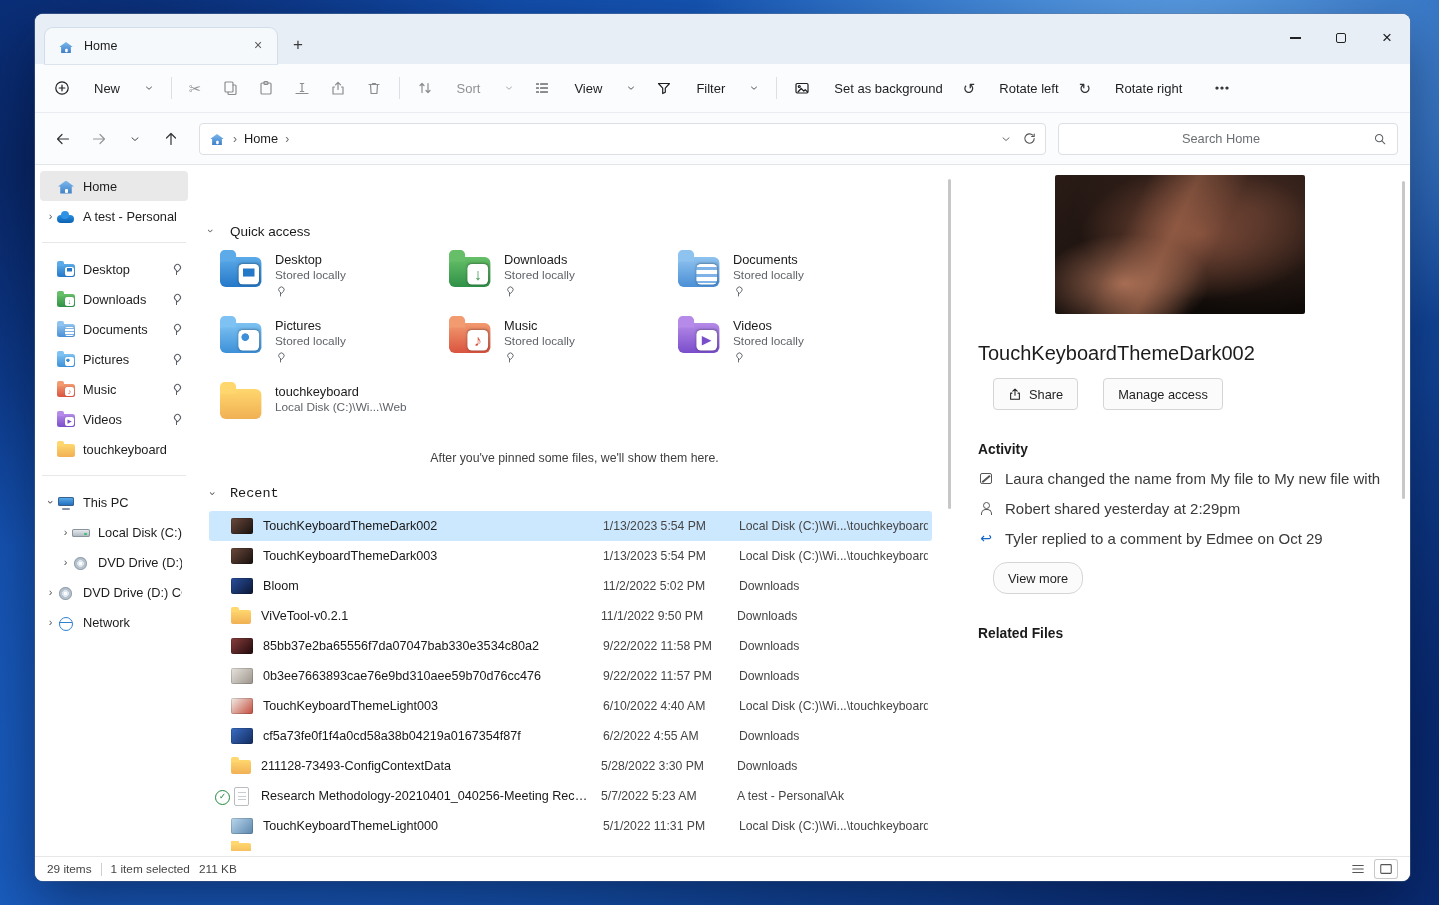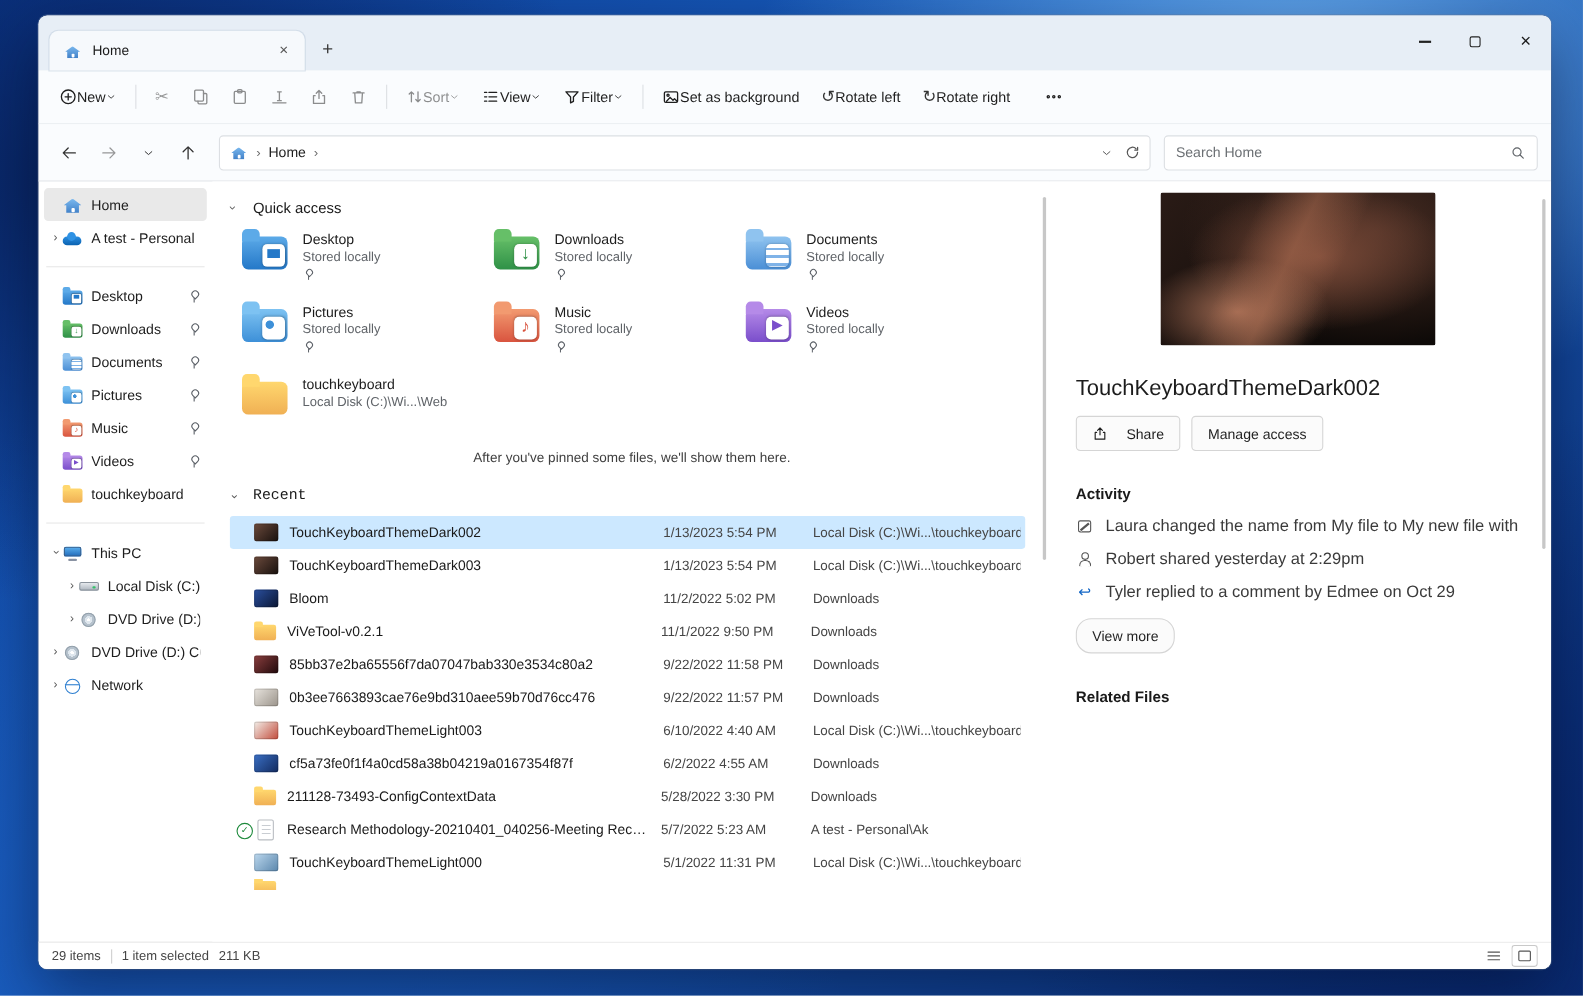--- a/index.html
+++ b/index.html
@@ -33,37 +33,37 @@
   .newtab { width:30px; height:30px; margin:0 0 3px 6px; border-radius:4px; position:relative; }
   .newtab::before { content:"+"; position:absolute; inset:0; text-align:center; line-height:28px; font-size:17px; color:#3a3a3a; }
   .wincontrols { position:absolute; right:0; top:0; height:48px; display:flex; }
   .wc { width:46px; height:100%; display:flex; align-items:center; justify-content:center; }
   .wc-min-glyph { width:11px; height:1.4px; background:#222; display:block; }
   .wc-max-glyph { width:10px; height:10px; border:1.2px solid #222; border-radius:2px; display:block; }
   .wc-close::before { content:"×"; font-size:17px; color:#1a1a1a; }
 
   
   .toolbar { height:49px; flex:none; background:#fafcfe; border-bottom:1px solid #e9edf1; display:flex; align-items:center; padding:0 10px; gap:2px; }
-  .tb-btn { display:flex; align-items:center; gap:0; height:36px; padding:0 9px; border-radius:4px; font-size:13px; color:#1e1e1e; }
+  .tb-btn { display:flex; align-items:center; gap:24px; height:36px; padding:0 9px; border-radius:4px; font-size:13px; color:#1e1e1e; }
   .tb-btn svg { flex:none; }
   .tb-sep { width:1px; height:22px; background:#dcdfe3; margin:0 6px; flex:none; }
   .dim { opacity:.5; }
   .glyph-ico { font-size:15px; color:#333; line-height:1; }
   .tb-more { margin-left:12px; }
 
   
   .addressbar { height:52px; flex:none; background:#fafcfe; border-bottom:1px solid #e4e7ea; display:flex; align-items:center; padding:0 12px; gap:4px; }
   .nav-btn { width:32px; height:32px; border-radius:4px; display:flex; align-items:center; justify-content:center; color:#333; }
   .addressbox { flex:1; height:32px; border:1px solid #dcdfe3; border-radius:4px; background:#fff; display:flex; align-items:center; padding:0 8px; margin:0 8px; gap:7px; }
   .crumb { font-size:12.8px; color:#1d1d1d; }
   .crumb-sep { color:#6a6a6a; font-size:12px; }
   .crumb-sep::before { content:"›"; }
   .addr-right { margin-left:auto; display:flex; align-items:center; gap:10px; color:#555; }
   .searchbox { width:340px; height:32px; border:1px solid #dcdfe3; border-radius:4px; background:#fff; display:flex; align-items:center; padding:0 10px; }
-  .searchbox input { border:none; outline:none; flex:1; font-size:12.8px; color:#1d1d1d; background:transparent; font-family:inherit; }
+  .searchbox input { border:none; outline:none; flex:1; font-size:12.8px; color:#1d1d1d; background:transparent; font-family:inherit;text-align:center; }
   .searchbox input::placeholder { color:#6b6f73; }
 
   
   .bodyrow { flex:1; min-height:0; display:flex; }
 
   
   .sidebar { width:158px; flex:none; padding-top:6px; overflow:hidden; }
   .sd-row { height:30px; margin:0 5px; padding-left:calc(4px + var(--d,0)*15px); padding-right:6px; display:flex; align-items:center; border-radius:4px; position:relative; }
   .sd-row.selected { background:#e9e9e9; }
   .sd-row.gap { margin-top:23px; }
@@ -119,21 +119,21 @@
   .dvd-icon { background:none; }
   .dvd-icon::before { content:""; position:absolute; top:0; left:2px; width:13px; height:13px; border-radius:50%;
     background:radial-gradient(circle, #fff 0 1.5px, #dfe7ee 1.5px 3.5px, #b6c2cd 3.5px 6.5px); box-shadow:0 0 0 1px #93a0ab inset; }
   .network-icon { background:none; }
   .network-icon::before { content:""; position:absolute; top:0; left:2px; width:12px; height:12px; border-radius:50%; border:1.6px solid #2e7fd0; }
   .network-icon::after { content:""; position:absolute; top:5.5px; left:2px; width:13px; height:1.4px; background:#2e7fd0; }
   .mini { transform:scale(.85); transform-origin:center; }
 
   
   .main { flex:1; min-width:0; padding:12px 14px 0 16px; position:relative; overflow:hidden; background:#fff; }
-  .sect-head { display:flex; align-items:center; gap:9px; height:24px; margin-bottom:6px; }
+  .sect-head { display:flex; align-items:center; gap:9px; height:24px; margin-bottom:6px;margin-top:42px; }
   .sect-chev { font-size:11.5px; color:#5a5a5a; width:12px; }
   .sect-chev::before { content:"›"; display:inline-block; transform:rotate(90deg); }
   .sect-title { font-size:13.5px; color:#1a1a1a; }
   .qa-grid { display:grid; grid-template-columns:repeat(3,229px); row-gap:8px; padding-left:10px; margin-bottom:8px; }
   .qa-tile { display:flex; gap:10px; height:58px; padding-top:2px; border-radius:4px; }
   .qa-iconbox { width:46px; height:38px; position:relative; flex:none; }
   .qa-iconbox .fico { position:absolute; left:1px; top:4px; transform:scale(2.3); transform-origin:0 0; }
   .qa-name { font-size:12.8px; color:#1b1b1b; line-height:16px; margin-top:1px; white-space:nowrap; }
   .qa-sub { font-size:11.8px; color:#5f6368; line-height:15px; white-space:nowrap; }
   .qa-text .pin-ico { margin-top:2px; transform:scale(.9); }
@@ -167,21 +167,21 @@
   .preview { width:250px; height:139px; margin:2px auto 0; border-radius:2px;
     background:
       linear-gradient(115deg, rgba(0,0,0,0) 30%, rgba(196,124,92,.4) 46%, rgba(0,0,0,0) 62%),
       radial-gradient(120px 70px at 28% 78%, #a06a52 0%, rgba(160,106,82,0) 70%),
       radial-gradient(170px 95px at 58% 42%, #7a4a38 0%, rgba(122,74,56,0) 70%),
       radial-gradient(220px 130px at 78% 25%, #4a2e24 0%, rgba(74,46,36,0) 80%),
       linear-gradient(135deg, #2a1b16, #0e0a08 72%); }
   .det-title { font-size:20px; color:#1c1c1c; margin-top:28px; font-weight:400; white-space:nowrap; overflow:hidden; }
   .det-shared { font-size:13px; color:#2f2f2f; margin-top:24px; }
   .det-btnrow { display:flex; gap:10px; margin-top:13px; }
-  .det-btn { height:32px; padding:0 14px; border:1px solid #d5d5d5; background:#fbfbfb; border-radius:4px; font-size:12.8px; color:#1f1f1f; display:flex; align-items:center; gap:17px; }
+  .det-btn { height:32px; padding:0 14px; border:1px solid #d5d5d5; background:#fbfbfb; border-radius:4px; font-size:12.8px; color:#1f1f1f; display:flex; align-items:center; gap:7px;margin-left:15px; }
   .det-h { font-size:13.8px; font-weight:bold; color:#1a1a1a; margin-top:32px; }
   .act-row { display:flex; align-items:center; gap:11px; margin-top:13px; height:17px; }
   .act-text { font-size:15px; color:#3a3a3a; white-space:nowrap; overflow:hidden; flex:1; }
   .act-ico { width:16px; height:16px; flex:none; position:relative; }
   .rename-icon::before { content:""; position:absolute; inset:2px 2px 3px 2px; border:1.2px solid #555; border-radius:2px; }
   .rename-icon::after { content:""; position:absolute; width:10px; height:1.6px; background:#555; transform:rotate(-40deg); top:7px; left:3px; box-shadow:0 0 0 .4px #fff; }
   .shared-icon::before { content:""; position:absolute; top:1.5px; left:5px; width:5px; height:5px; border:1.3px solid #555; border-radius:50%; }
   .shared-icon::after { content:""; position:absolute; bottom:1.5px; left:3px; width:9px; height:5px; border:1.3px solid #555; border-bottom:none; border-radius:5px 5px 0 0; }
   .reply-icon::before { content:"↩"; position:absolute; inset:0; color:#1467c6; font-size:14px; line-height:15px; text-align:center; }
   .view-more { margin-top:15px;border-radius:14px; }

